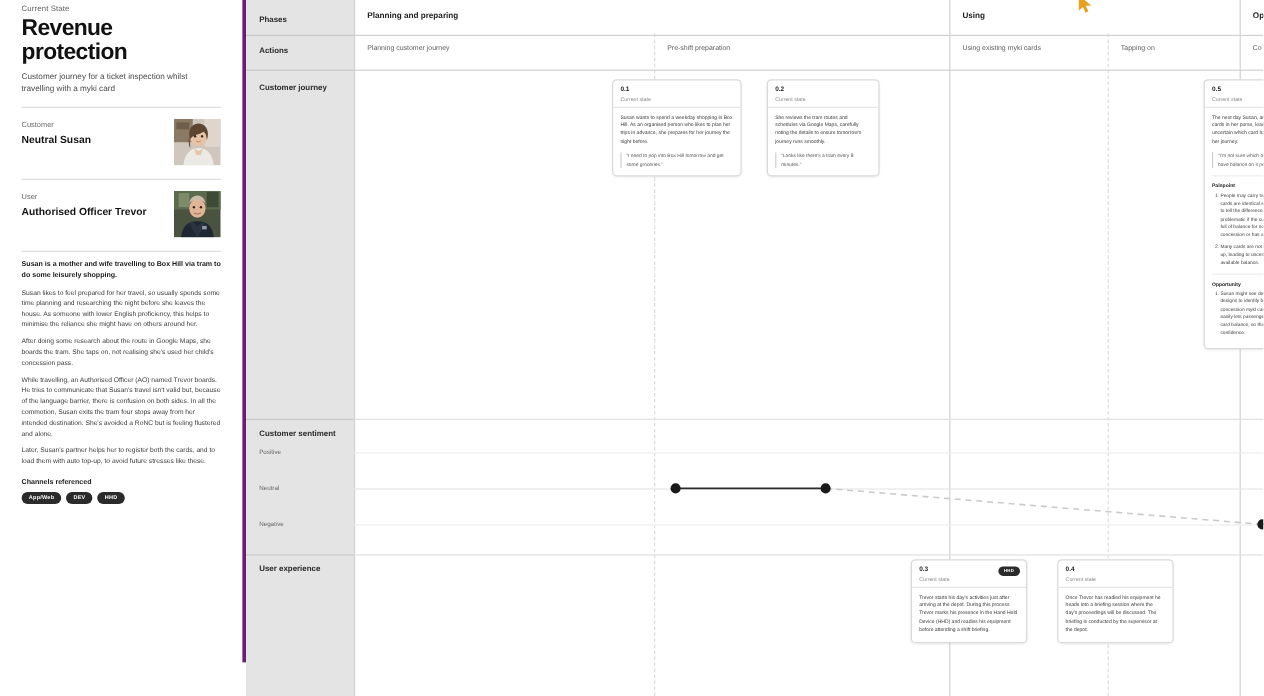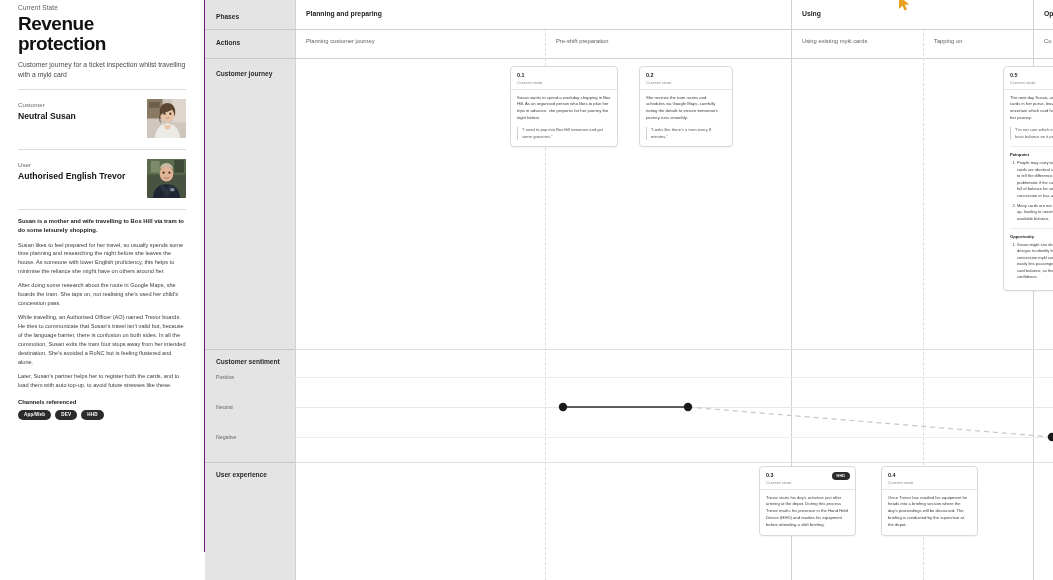--- a/index.html
+++ b/index.html
@@ -9,21 +9,21 @@
     background: #ffffff;
     font-family: "Liberation Sans", sans-serif;
     color: #1a1a1a;
   }
   .app { position: relative; width: 1053px; height: 580px; display: flex; }
 
   
   .left-panel {
     width: 205px; height: 552px;
     background: #ffffff;
-    border-right: 1px solid #701a75;
+    border-right: 3px solid #701a75;
     padding: 4px 18px 0 18px;
     overflow: hidden;
     flex: 0 0 205px;
   }
   .eyebrow { font-size: 6.5px; color: #5d5d5d; letter-spacing: .1px; margin-bottom: 3px; }
   .big-title { font-size: 19px; font-weight: bold; letter-spacing: -.5px; line-height: 1.05; margin-bottom: 6px; color:#111; }
   .subtitle { font-size: 6.8px; color: #4a4a4a; line-height: 1.5; margin-bottom: 9px; }
   .divider { height: 1px; background: #dcdcdc; margin: 7px 0; }
   .persona-row { display: flex; justify-content: space-between; align-items: flex-start; padding: 2px 0 4px 0; }
   .persona-text { padding-top: 2px; }
@@ -129,21 +129,21 @@
           <path d="M17 25q4 5 8 0l-2 6h-4z" fill="#e7c3a8"></path>
         </svg>
       </div>
     </div>
 
     <div class="divider"></div>
 
     <div class="persona-row">
       <div class="persona-text">
         <div class="persona-role">User</div>
-        <div class="persona-name">Authorised English Trevor</div>
+        <div class="persona-name">Authorised Officer Trevor</div>
       </div>
       <div class="avatar">
         <svg viewBox="0 0 40 40" preserveAspectRatio="xMidYMid slice">
           <rect width="40" height="40" fill="#4a5240"></rect>
           <rect x="0" y="0" width="40" height="16" fill="#5b6b4e"></rect>
           <rect x="4" y="2" width="9" height="12" fill="#7d8b6a"></rect>
           <rect x="28" y="1" width="10" height="13" fill="#3f4a36"></rect>
           <ellipse cx="20" cy="15" rx="7" ry="8" fill="#e0b495"></ellipse>
           <path d="M13 12c0-5 3-8 7-8s7 3 7 8c0-2-2-4-7-4s-7 2-7 4z" fill="#c9bca6"></path>
           <ellipse cx="17" cy="14" rx="1" ry="1.1" fill="#2f2418"></ellipse>

